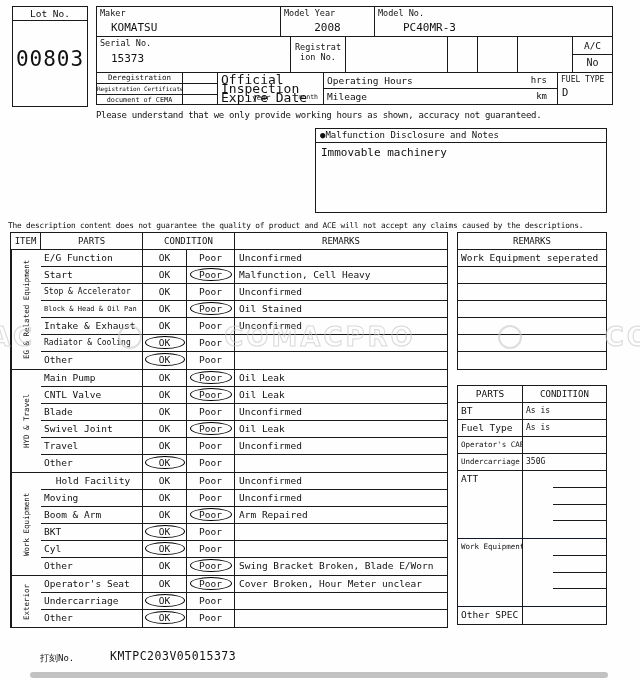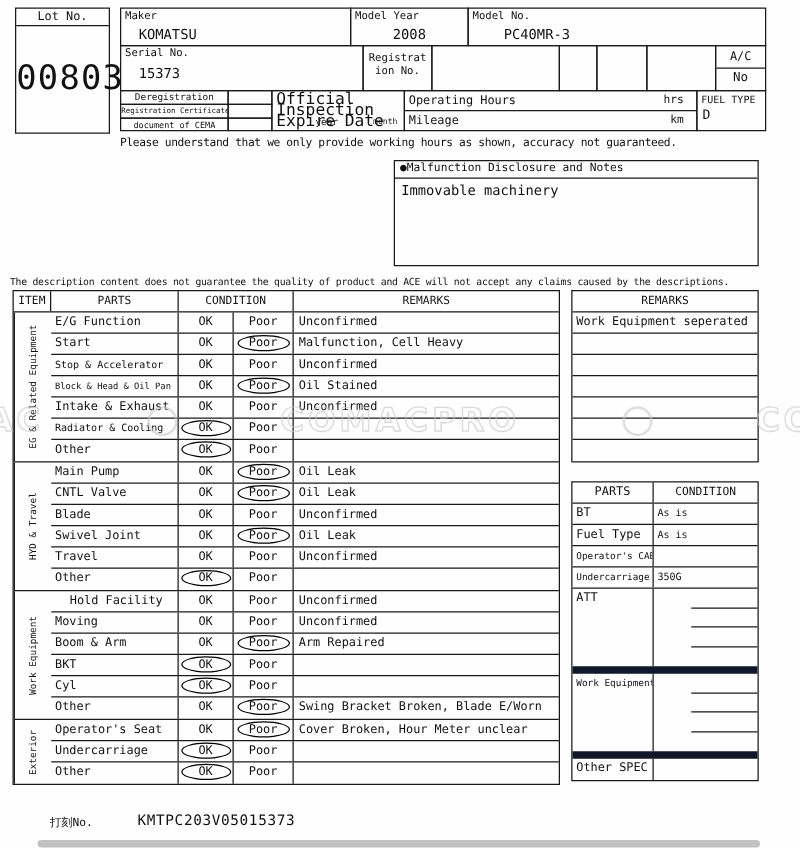--- a/index.html
+++ b/index.html
@@ -6,21 +6,21 @@
   html,body { background:#fff; }
   .page { position:relative; width:640px; height:680px; background:#fefefe;
           font-family:"DejaVu Sans Mono", monospace; color:#111; overflow:hidden; }
   .cell { position:absolute; border:1px solid #1a1a1a; background:transparent; }
   .lbl { font-size:8.5px; line-height:9px; padding:2px 0 0 3px; white-space:pre-line; }
   .val { font-size:11px; }
 
   
   .lot-box { position:absolute; left:12px; top:6px; width:76px; height:101px; border:1px solid #1a1a1a; }
   .lot-head { height:14px; border-bottom:1px solid #1a1a1a; text-align:center; font-size:9.5px; line-height:13px; }
-  .lot-val { text-align:center; font-size:27px; margin-top:26px; letter-spacing:1px; }
+  .lot-val { text-align:center; font-size:21px; margin-top:26px; letter-spacing:1px; }
 
   .maker-val { padding:3px 0 0 14px; }
   .myear-val { text-align:center; padding-top:3px; }
   .mno-val { padding:3px 0 0 28px; }
   .serial-val { padding:4px 0 0 14px; }
   .regno-txt { font-size:8.5px; line-height:9.5px; text-align:center; padding:6px 2px 0 2px; word-break:break-all; }
   .ac-top { height:18px; border-bottom:1px solid #1a1a1a; text-align:center; font-size:9.5px; line-height:17px; }
   .ac-bot { height:17px; text-align:center; font-size:10px; line-height:16px; }
   .dr-lbl { font-size:7.5px; text-align:center; line-height:10px; overflow:hidden; white-space:nowrap; }
   .dr-lbl.tiny { font-size:6px; }
@@ -70,21 +70,21 @@
   .sbox-head { height:17px; border-bottom:1px solid #1a1a1a; text-align:center; font-size:9px; line-height:16px; }
   .sr-row { height:17px; border-bottom:1px solid #1a1a1a; font-size:9.5px; line-height:16px; padding-left:3px; white-space:nowrap; overflow:hidden; }
   #sr-body .sr-row:last-child { border-bottom:none; }
 
   
   .spec { position:absolute; left:457px; top:385px; width:150px; border:1px solid #1a1a1a; }
   .spec-head { display:flex; height:17px; border-bottom:1px solid #1a1a1a; font-size:9.5px; text-align:center; line-height:16px; }
   .spec-head .sh-p { width:65px; border-right:1px solid #1a1a1a; }
   .spec-head .sh-c { flex:1; font-size:9px; }
   .sp-row { display:flex; height:17px; border-bottom:1px solid #1a1a1a; }
-  .sp-block { display:flex; height:68px; border-bottom:6px solid #0f172a;gap:30px; }
+  .sp-block { display:flex; height:68px; border-bottom:1px solid #0f172a;gap:30px; }
   #spec-body > div:last-child { border-bottom:none; }
   .sp-label { width:65px; border-right:1px solid #1a1a1a; font-size:9.5px; line-height:16px; padding-left:3px; white-space:nowrap; overflow:hidden; }
   .sp-label.sm { font-size:7.5px; }
   .sp-val { flex:1; font-size:8px; line-height:16px; padding-left:3px; }
   .sp-subcol { flex:1; display:flex; flex-direction:column; }
   .sp-sub { height:17px; border-bottom:1px solid #1a1a1a; font-size:8px; line-height:16px; padding-left:3px; }
   .sp-subcol .sp-sub:last-child { border-bottom:none; }
 
   
   .stamp-lbl { position:absolute; left:40px; top:652px; font-size:9px; }

